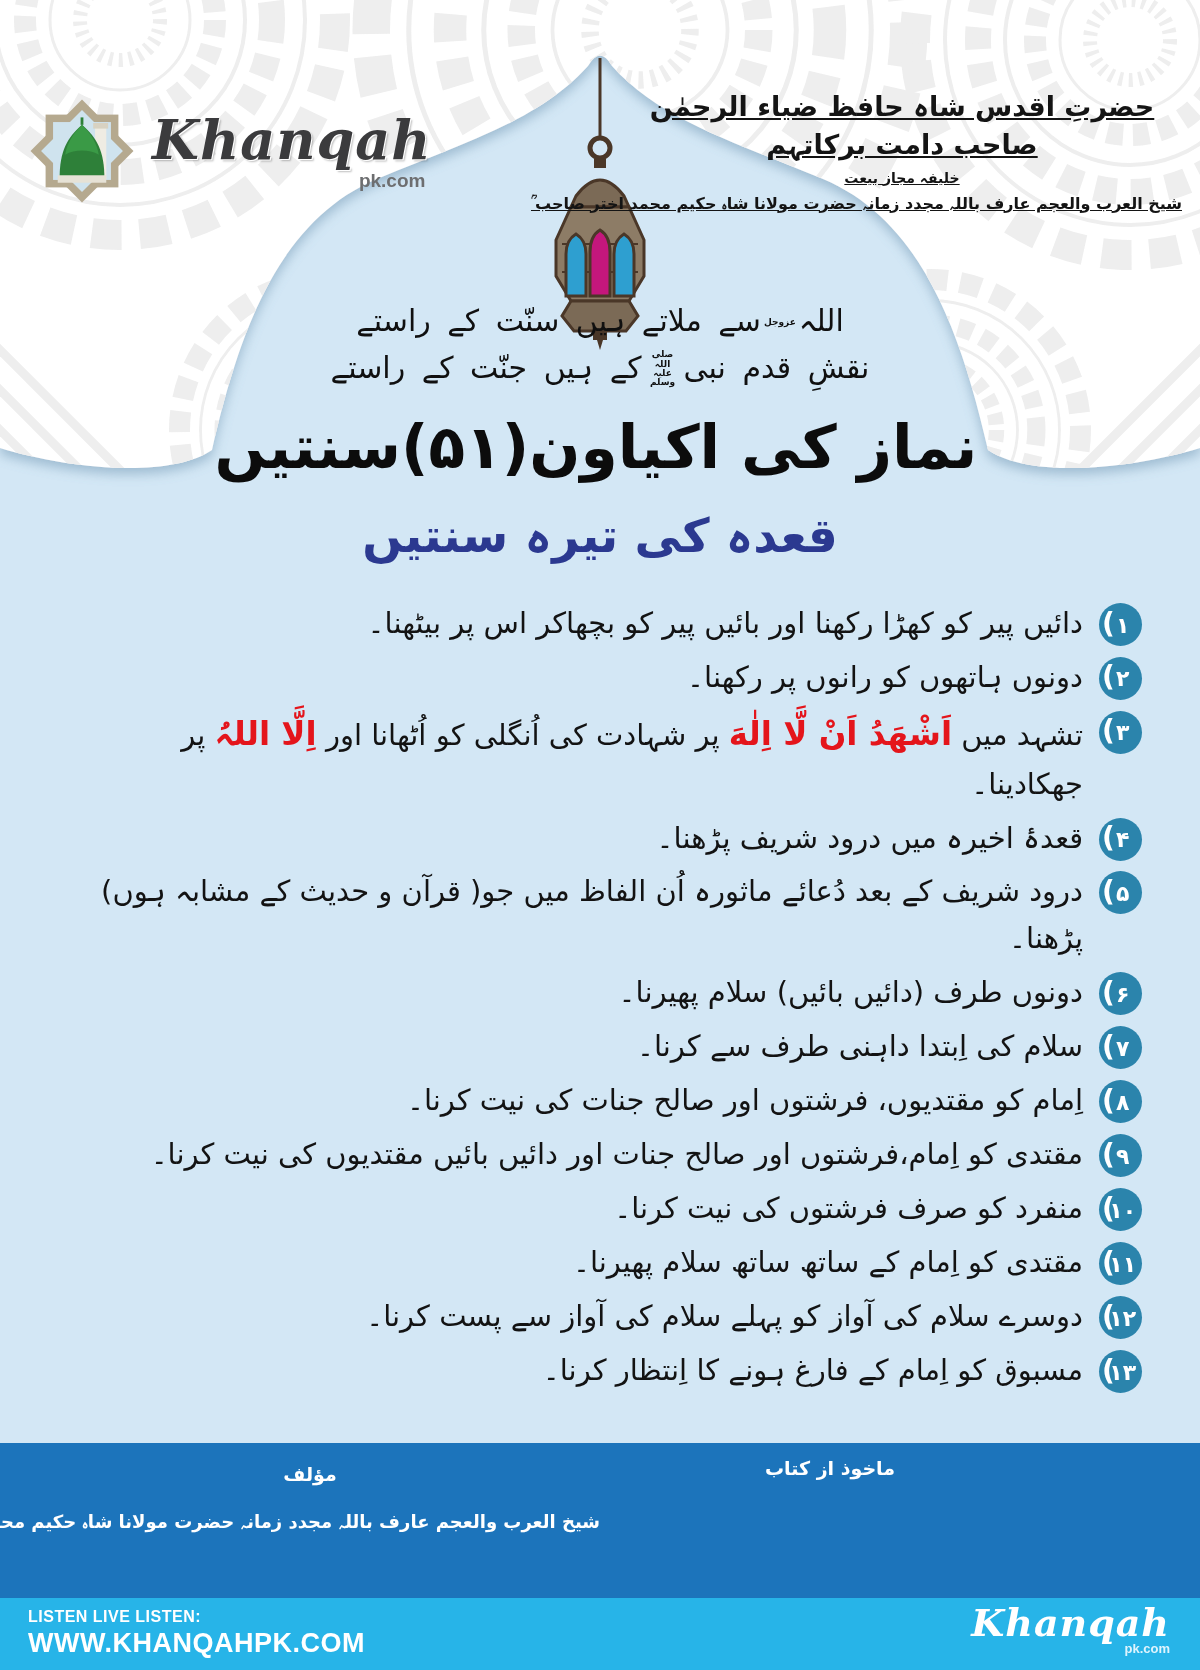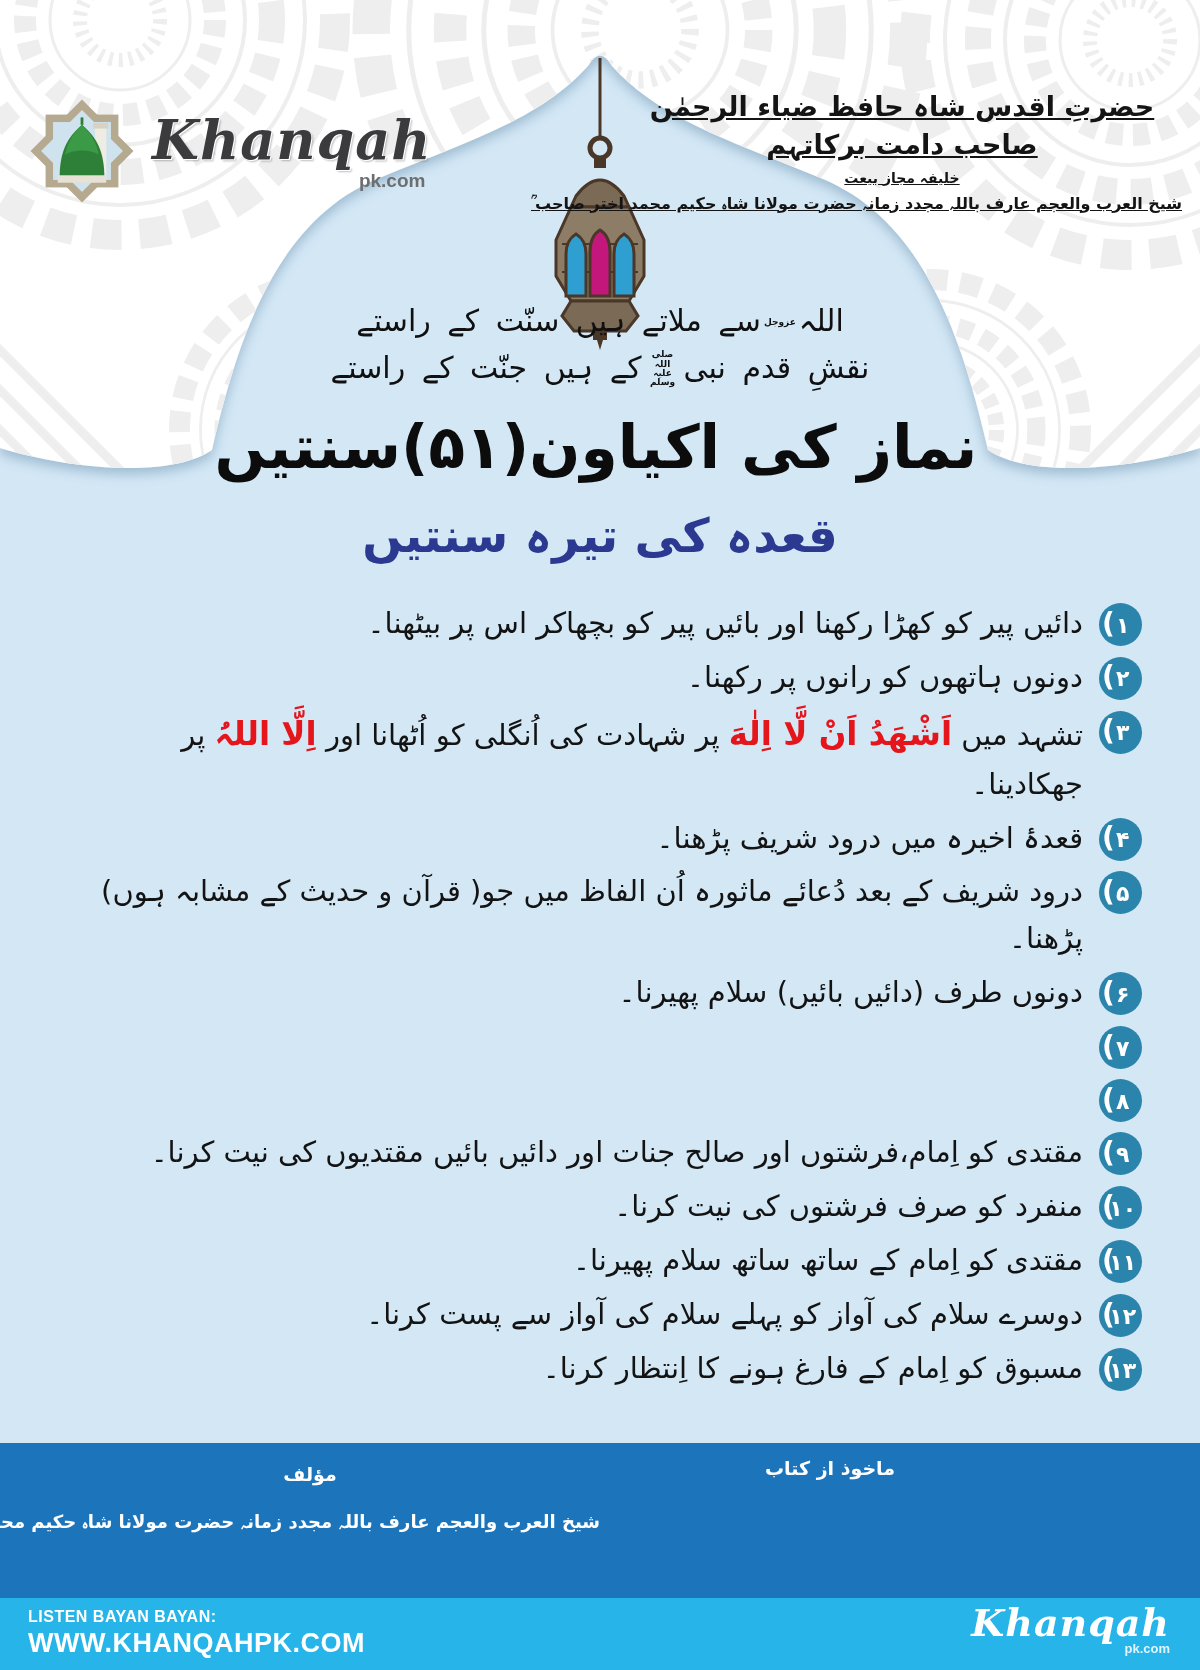--- a/index.html
+++ b/index.html
@@ -209,26 +209,28 @@
           <span class="badge-paren">(</span>
           <span class="badge-num">۶</span>
         </span>
         <span class="item-text"><span>دونوں طرف (دائیں بائیں) سلام پھیرنا۔</span></span>
       </div>
       <div class="item-row">
         <span class="badge">
           <span class="badge-paren">(</span>
           <span class="badge-num">۷</span>
         </span>
+        <span class="item-text"><span>سلام کی اِبتدا داہنی طرف سے کرنا۔</span></span>
       </div>
       <div class="item-row">
         <span class="badge">
           <span class="badge-paren">(</span>
           <span class="badge-num">۸</span>
         </span>
+        <span class="item-text"><span>اِمام کو مقتدیوں، فرشتوں اور صالح جنات کی نیت کرنا۔</span></span>
       </div>
       <div class="item-row">
         <span class="badge">
           <span class="badge-paren">(</span>
           <span class="badge-num">۹</span>
         </span>
         <span class="item-text"><span>مقتدی کو اِمام،فرشتوں اور صالح جنات اور دائیں بائیں مقتدیوں کی نیت کرنا۔</span></span>
       </div>
       <div class="item-row">
         <span class="badge">
@@ -265,21 +267,21 @@
       <div class="book-label">ماخوذ از کتاب</div>
     </div>
     <div class="author-block">
       <div class="author-label">مؤلف</div>
       <div class="author-name">شیخ العرب والعجم عارف باللہ مجدد زمانہ حضرت مولانا شاہ حکیم محمد اختر صاحب ؒ</div>
     </div>
   </div>
 
   <div class="bottom-bar">
     <div class="listen-stack">
-      <div class="listen-label">LISTEN BAYAN BAYAN:</div>
+      <div class="listen-label">LISTEN LIVE LISTEN:</div>
       <div class="website">WWW.KHANQAHPK.COM</div>
     </div>
     <div class="bar-logo">
       <span class="logo-script">Khanqah</span>
       <span class="logo-sub">pk.com</span>
     </div>
   </div>
 
 </div>
 

